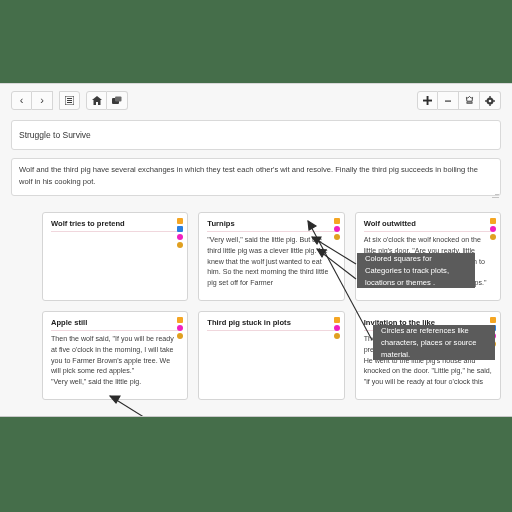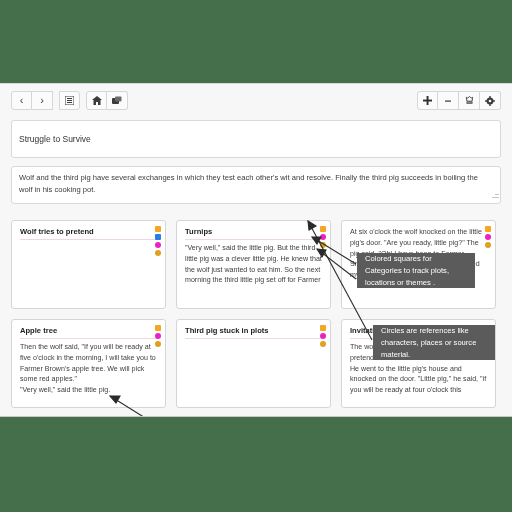--- a/index.html
+++ b/index.html
@@ -44,21 +44,21 @@
   .tbtn + .tbtn { border-left: none; }
   .btn-group .tbtn:first-child { border-radius: 3px 0 0 3px; }
   .btn-group .tbtn:last-child { border-radius: 0 3px 3px 0; }
   .tbtn.gap { margin-left: 6px; border-left: 1px solid #d6d6d6; border-radius: 3px 0 0 3px; }
   .tbtn.gapend { border-radius: 0 3px 3px 0; }
   .tbtn svg { display: block; }
 
   
   .field-wrap { padding: 0 11px; }
   #title-field {
-    width: 100%; height: 38px;
+    width: 100%; height: 30px;
     background: #fff;
     border: 1px solid #d9d9d9;
     border-radius: 3px;
     font-family: "Liberation Sans", sans-serif;
     font-size: 8.5px;
     color: #333;
     padding: 0 7px;
     outline: none;
     margin-top: 3px;
   }
@@ -87,20 +87,21 @@
     position: absolute; right: 0; background: #c4c4c4; height: 1px;
   }
   #resize-grip i:nth-child(1) { width: 7px; bottom: 0; }
   #resize-grip i:nth-child(2) { width: 4px; bottom: 3px; }
 
   
   #corkboard {
     position: relative;
     margin-top: 12px;
     padding: 0 11px;
+    margin-left: 31px;
   }
   .card-row { display: flex; gap: 10px; margin-bottom: 10px; }
   .card {
     position: relative;
     width: 155px; height: 89px;
     background: #fff;
     border: 1px solid #d5d5d5;
     border-radius: 3px;
     padding: 6px 8px 0 8px;
     overflow: hidden;
@@ -237,32 +238,33 @@
       <div class="card">
         <div class="card-title">Turnips</div>
         <div class="card-body">"Very well," said the little pig. But the third little pig was a clever little pig. He knew that the wolf just wanted to eat him. So the next morning the third little pig set off for Farmer</div>
         <div class="markers">
             <span class="mk sq" style="background: rgb(245, 166, 35);"></span>
             <span class="mk ci" style="background: rgb(240, 32, 192);"></span>
             <span class="mk ci" style="background: rgb(224, 160, 32);"></span>
           </div>
       </div>
       <div class="card">
+        <div class="card-title">Wolf outwitted</div>
         <div class="card-body">At six o'clock the wolf knocked on the little pig's door. "Are you ready, little pig?" The pig said, "Oh! I have been to Farmer Smith's field, and I got the turnips. "I filled my basket with turnips."</div>
         <div class="markers">
             <span class="mk sq" style="background: rgb(245, 166, 35);"></span>
             <span class="mk ci" style="background: rgb(240, 32, 192);"></span>
             <span class="mk ci" style="background: rgb(224, 160, 32);"></span>
           </div>
       </div>
     </div>
 
     <div class="card-row">
       <div class="card">
-        <div class="card-title">Apple tree</div>
+        <div class="card-title">Apple still</div>
         <div class="card-body">Then the wolf said, "If you will be ready at five o'clock in the morning, I will take you to Farmer Brown's apple tree. We will pick some red apples."
 "Very well," said the little pig.</div>
         <div class="markers">
             <span class="mk sq" style="background: rgb(245, 166, 35);"></span>
             <span class="mk ci" style="background: rgb(240, 32, 192);"></span>
             <span class="mk ci" style="background: rgb(224, 160, 32);"></span>
           </div>
       </div>
       <div class="card">
         <div class="card-title">Third pig stuck in plots</div>

